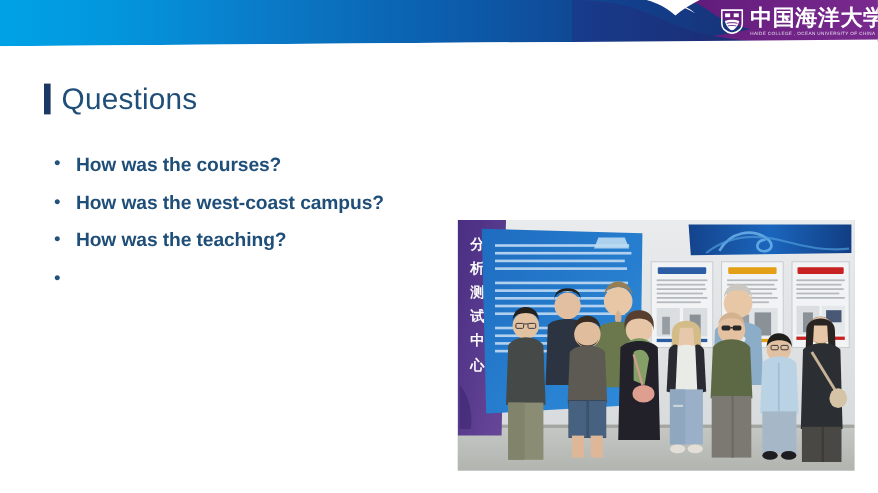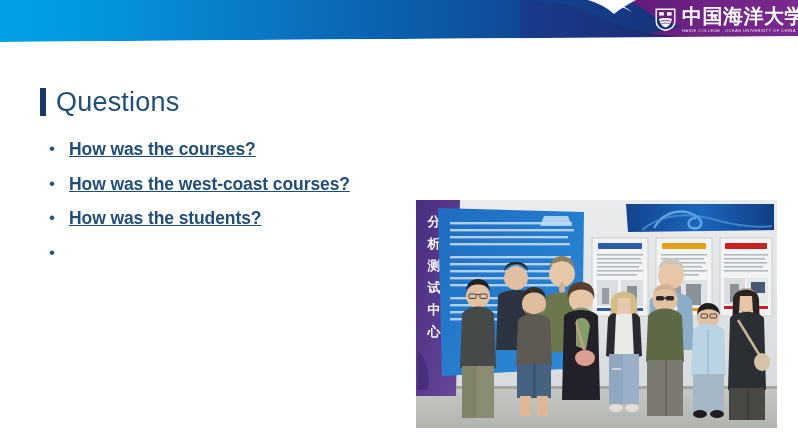--- a/index.html
+++ b/index.html
@@ -80,21 +80,21 @@
     font-size: 4.2px;
     letter-spacing: 0.35px;
     margin-top: 3px;
     white-space: nowrap;
     font-family: "Liberation Sans", sans-serif;
   }
 
   
   .slide-title-row {
     position: absolute;
-    top: 88px;
+    top: 76px;
     left: 40px;
     display: flex;
     align-items: center;
     gap: 10px;
   }
   .title-accent-bar {
     width: 6px;
     height: 28px;
     background: #1b3764;
     flex: 0 0 auto;
@@ -131,21 +131,20 @@
     padding-left: 4px;
     box-sizing: border-box;
   }
   .bullet-text {
     font-size: 17.5px;
     color: #1f4e79;
     font-weight: bold;
     line-height: 22px;
     white-space: nowrap;
     letter-spacing: -0.1px;
-    text-decoration: underline;
   }
 
   
   .photo-frame {
     position: absolute;
     left: 416px;
     top: 200px;
     width: 361px;
     height: 228px;
     overflow: hidden;
@@ -222,26 +221,26 @@
 
 <div class="bullet-list">
 
   <div class="bullet-item">
     <span class="bullet-dot">•</span>
     <span class="bullet-text">How was the courses?</span>
   </div>
 
   <div class="bullet-item">
     <span class="bullet-dot">•</span>
-    <span class="bullet-text">How was the west-coast courses?</span>
+    <span class="bullet-text">How was the west-coast campus?</span>
   </div>
 
   <div class="bullet-item">
     <span class="bullet-dot">•</span>
-    <span class="bullet-text">How was the students?</span>
+    <span class="bullet-text">How was the teaching?</span>
   </div>
 
   <div class="bullet-item">
     <span class="bullet-dot">•</span>
   </div>
 
 </div>
 
 <div class="photo-frame">
   <svg viewBox="0 0 361 228">

